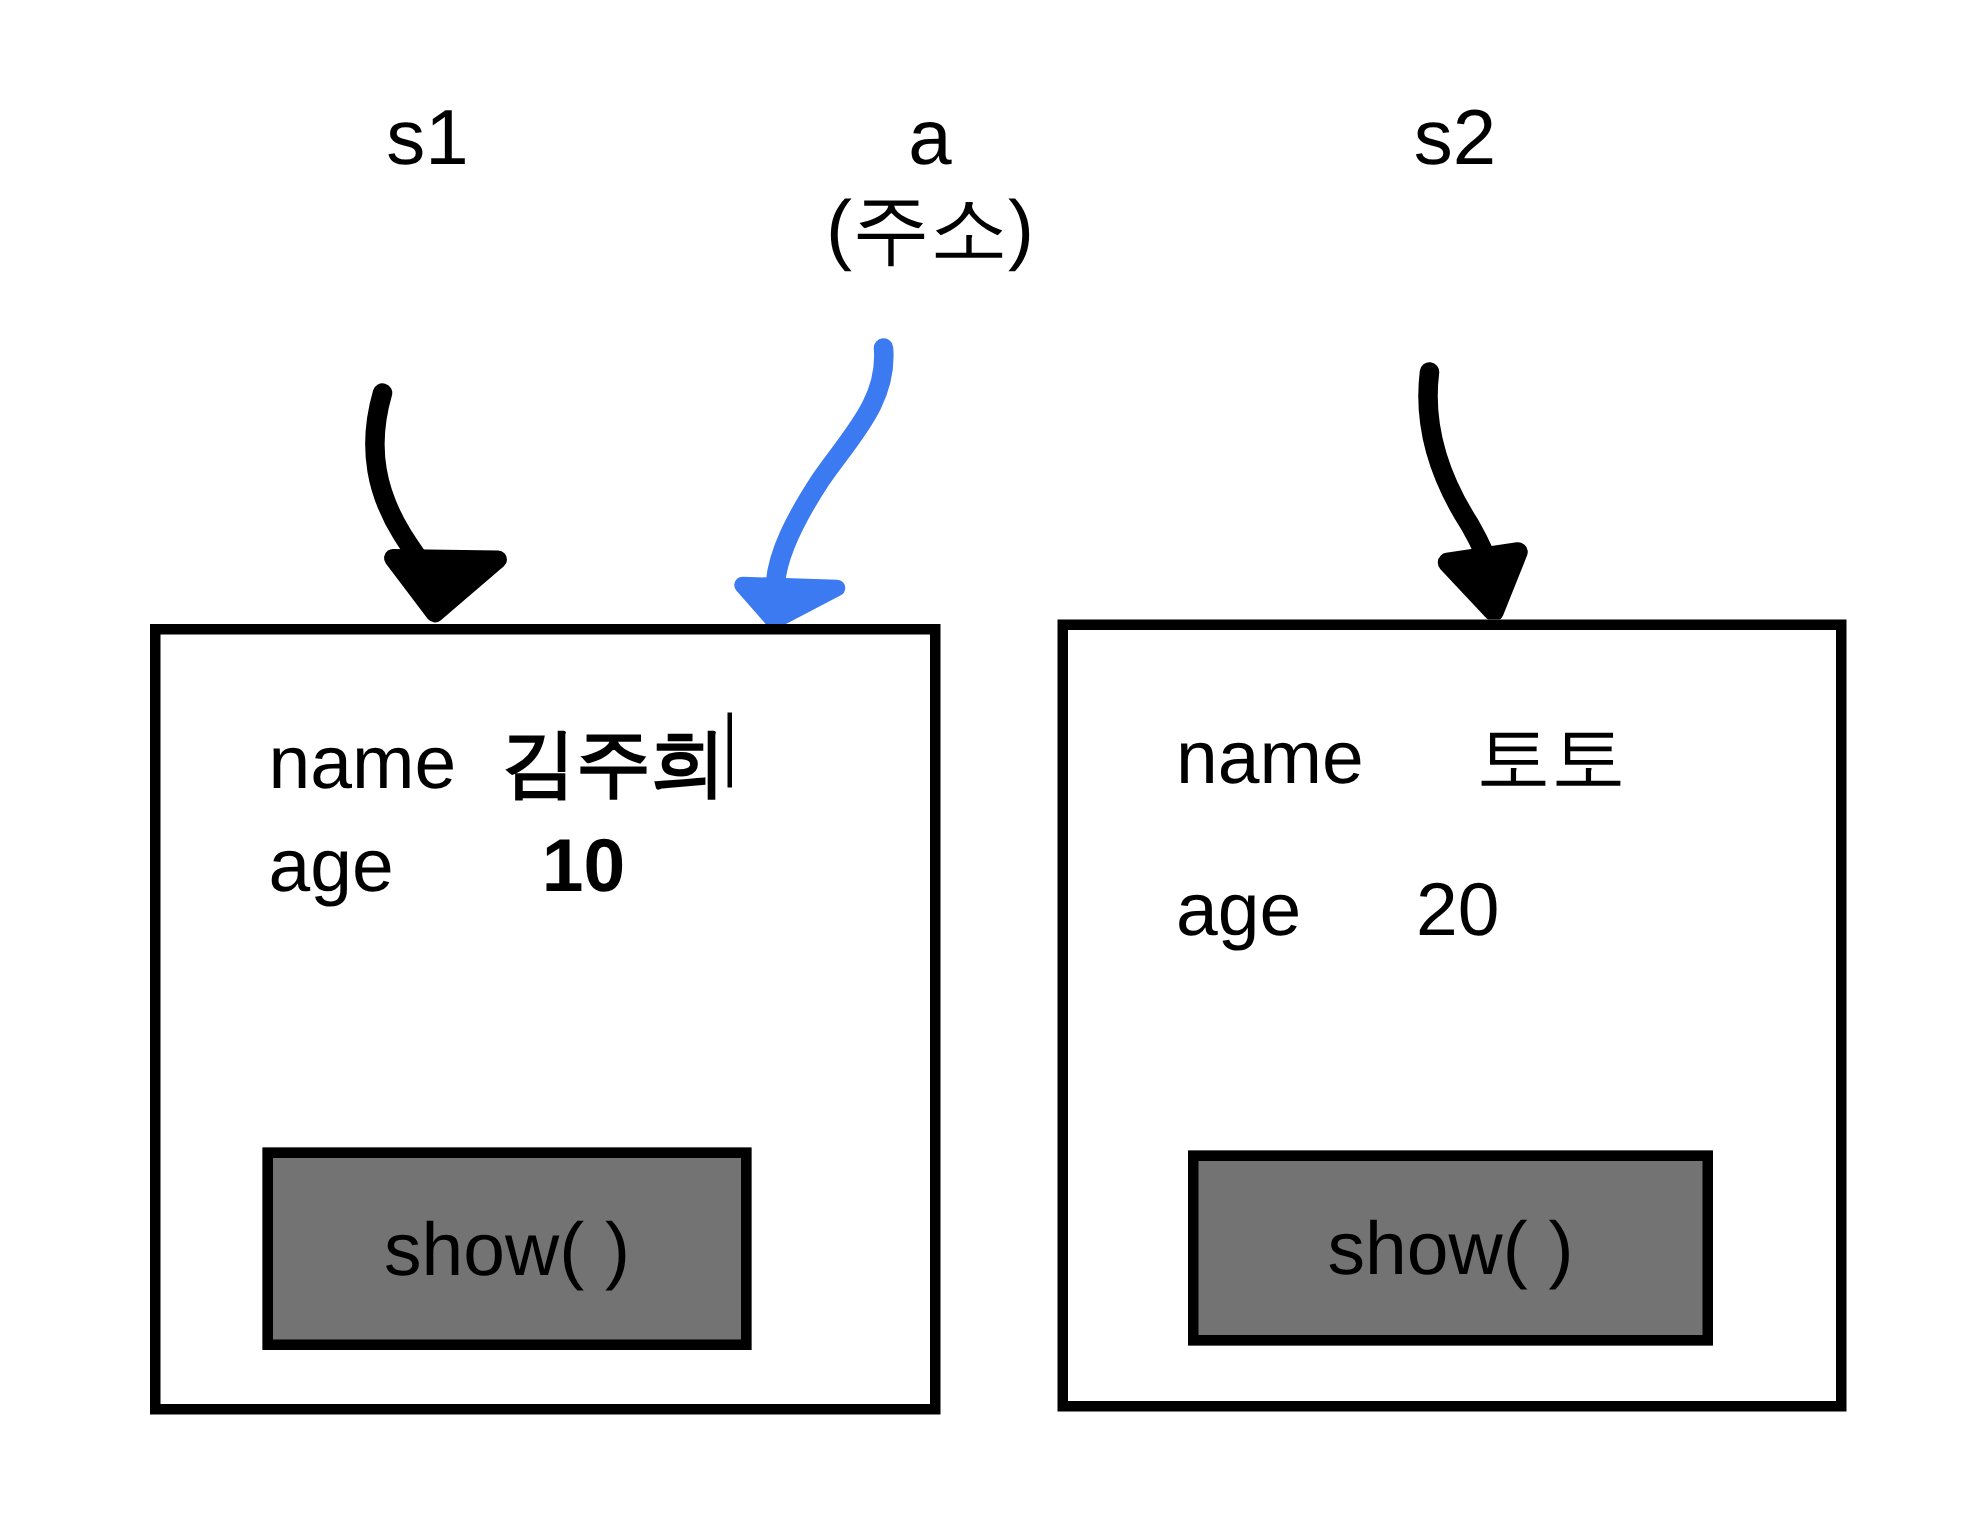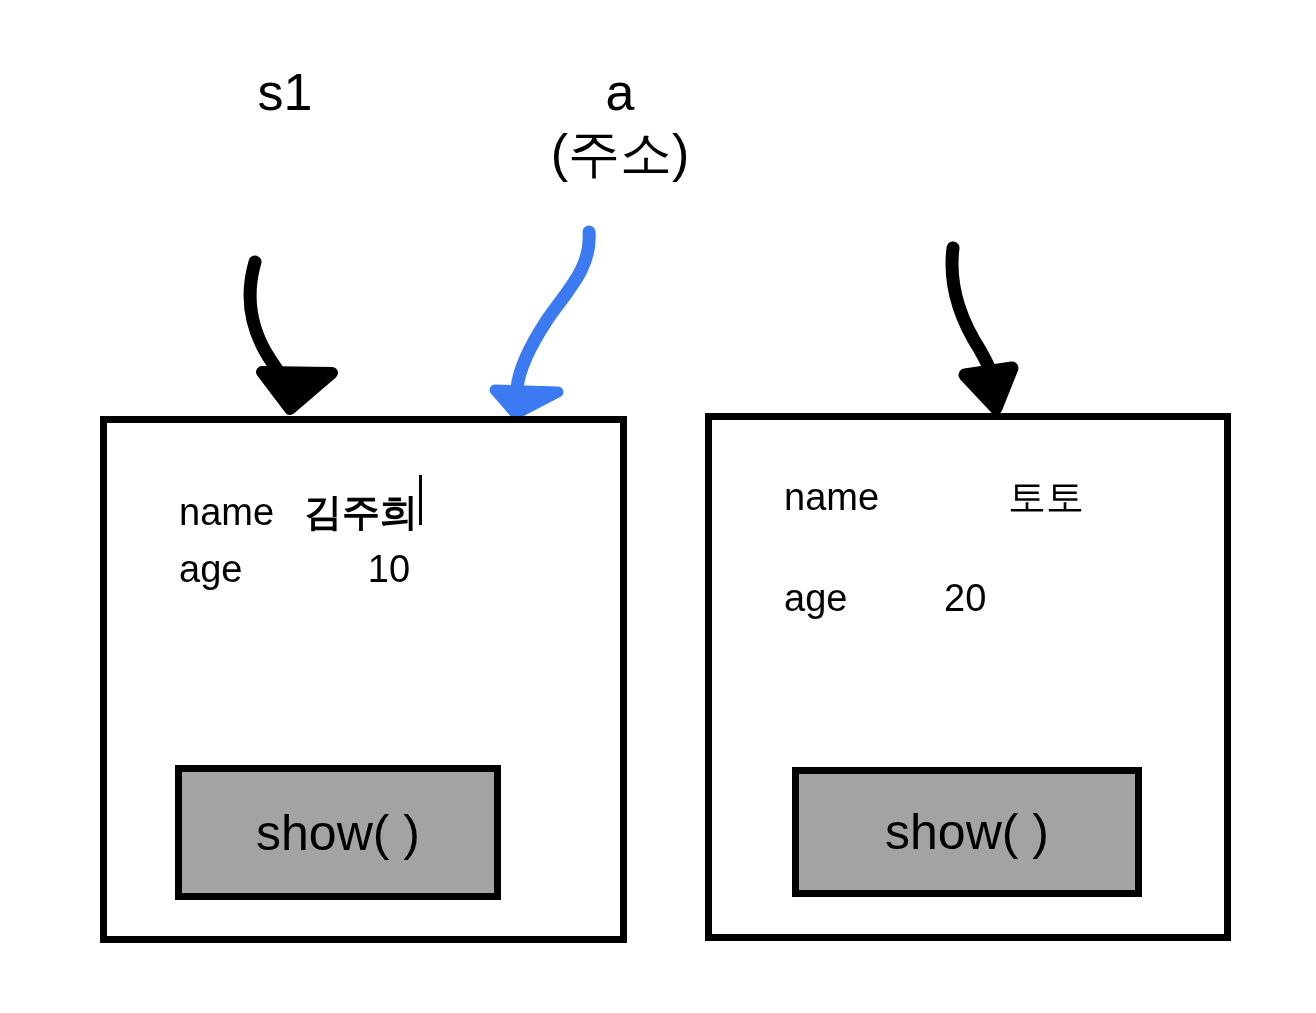--- a/index.html
+++ b/index.html
@@ -44,37 +44,37 @@
   .obj-box {
     position: absolute;
     box-sizing: border-box;
     border: 7px solid #000000;
     background: #ffffff;
   }
   .field-row {
     position: absolute;
     display: flex;
     align-items: baseline;
-    font-size: 38px;
+    font-size: 50px;
     color: #000000;
     white-space: nowrap;
     font-family: "Liberation Sans", "DejaVu Sans", sans-serif;
   }
   .field-key {
     display: inline-block;
   }
   .field-val {
     display: inline-block;
     text-align: right;
   }
   .method-box {
     position: absolute;
     box-sizing: border-box;
     border: 7px solid #000000;
-    background: #a3a3a3;
+    background: #737373;
     display: flex;
     align-items: center;
     justify-content: center;
   }
   .method-label {
     font-size: 50px;
     color: #000000;
     white-space: pre;
     font-family: "Liberation Sans", "DejaVu Sans", sans-serif;
   }
@@ -95,20 +95,21 @@
   <div class="var-label" style="left:170px; top:62px; width:230px;">
     <span class="var-name">s1</span>
   </div>
 
   <div class="var-label" style="left:520px; top:62px; width:200px;">
     <span class="var-name">a</span>
     <span class="var-addr">(주소)</span>
   </div>
 
   <div class="var-label" style="left:855px; top:62px; width:230px;">
+    <span class="var-name">s2</span>
   </div>
 
   <svg class="svg-layer" viewBox="0 0 1316 1013" xmlns="http://www.w3.org/2000/svg">
 
     <g>
       <path d="M 255 262
                C 244 300, 252 330, 268 356
                C 278 372, 286 382, 292 390" fill="none" stroke="#000000" stroke-width="13" stroke-linecap="round" stroke-linejoin="round"></path>
       <path d="M 262 372
                L 332 373
@@ -140,21 +141,21 @@
   <div class="obj-box" style="left:100px; top:416px; width:527px; height:527px;">
 
     <div class="field-row" style="left:72px; top:52px;">
       <span class="field-key">name</span>
       <span class="field-val" style="margin-left:30px;font-weight:bold;">김주희</span>
         <span class="caret"></span>
     </div>
 
     <div class="field-row" style="left:72px; top:125px;">
       <span class="field-key" style="width:140px;">age</span>
-      <span class="field-val" style="width:140px; text-align:center;">10</span>
+      <span class="field-val" style="width:140px; text-align:center;font-weight:bold;">10</span>
     </div>
 
     <div class="method-box" style="left:68px; top:342px; width:326px; height:135px;">
       <span class="method-label">show( )</span>
     </div>
   </div>
 
   <div class="obj-box" style="left:705px; top:413px; width:526px; height:528px;">
 
     <div class="field-row" style="left:72px; top:52px;">

